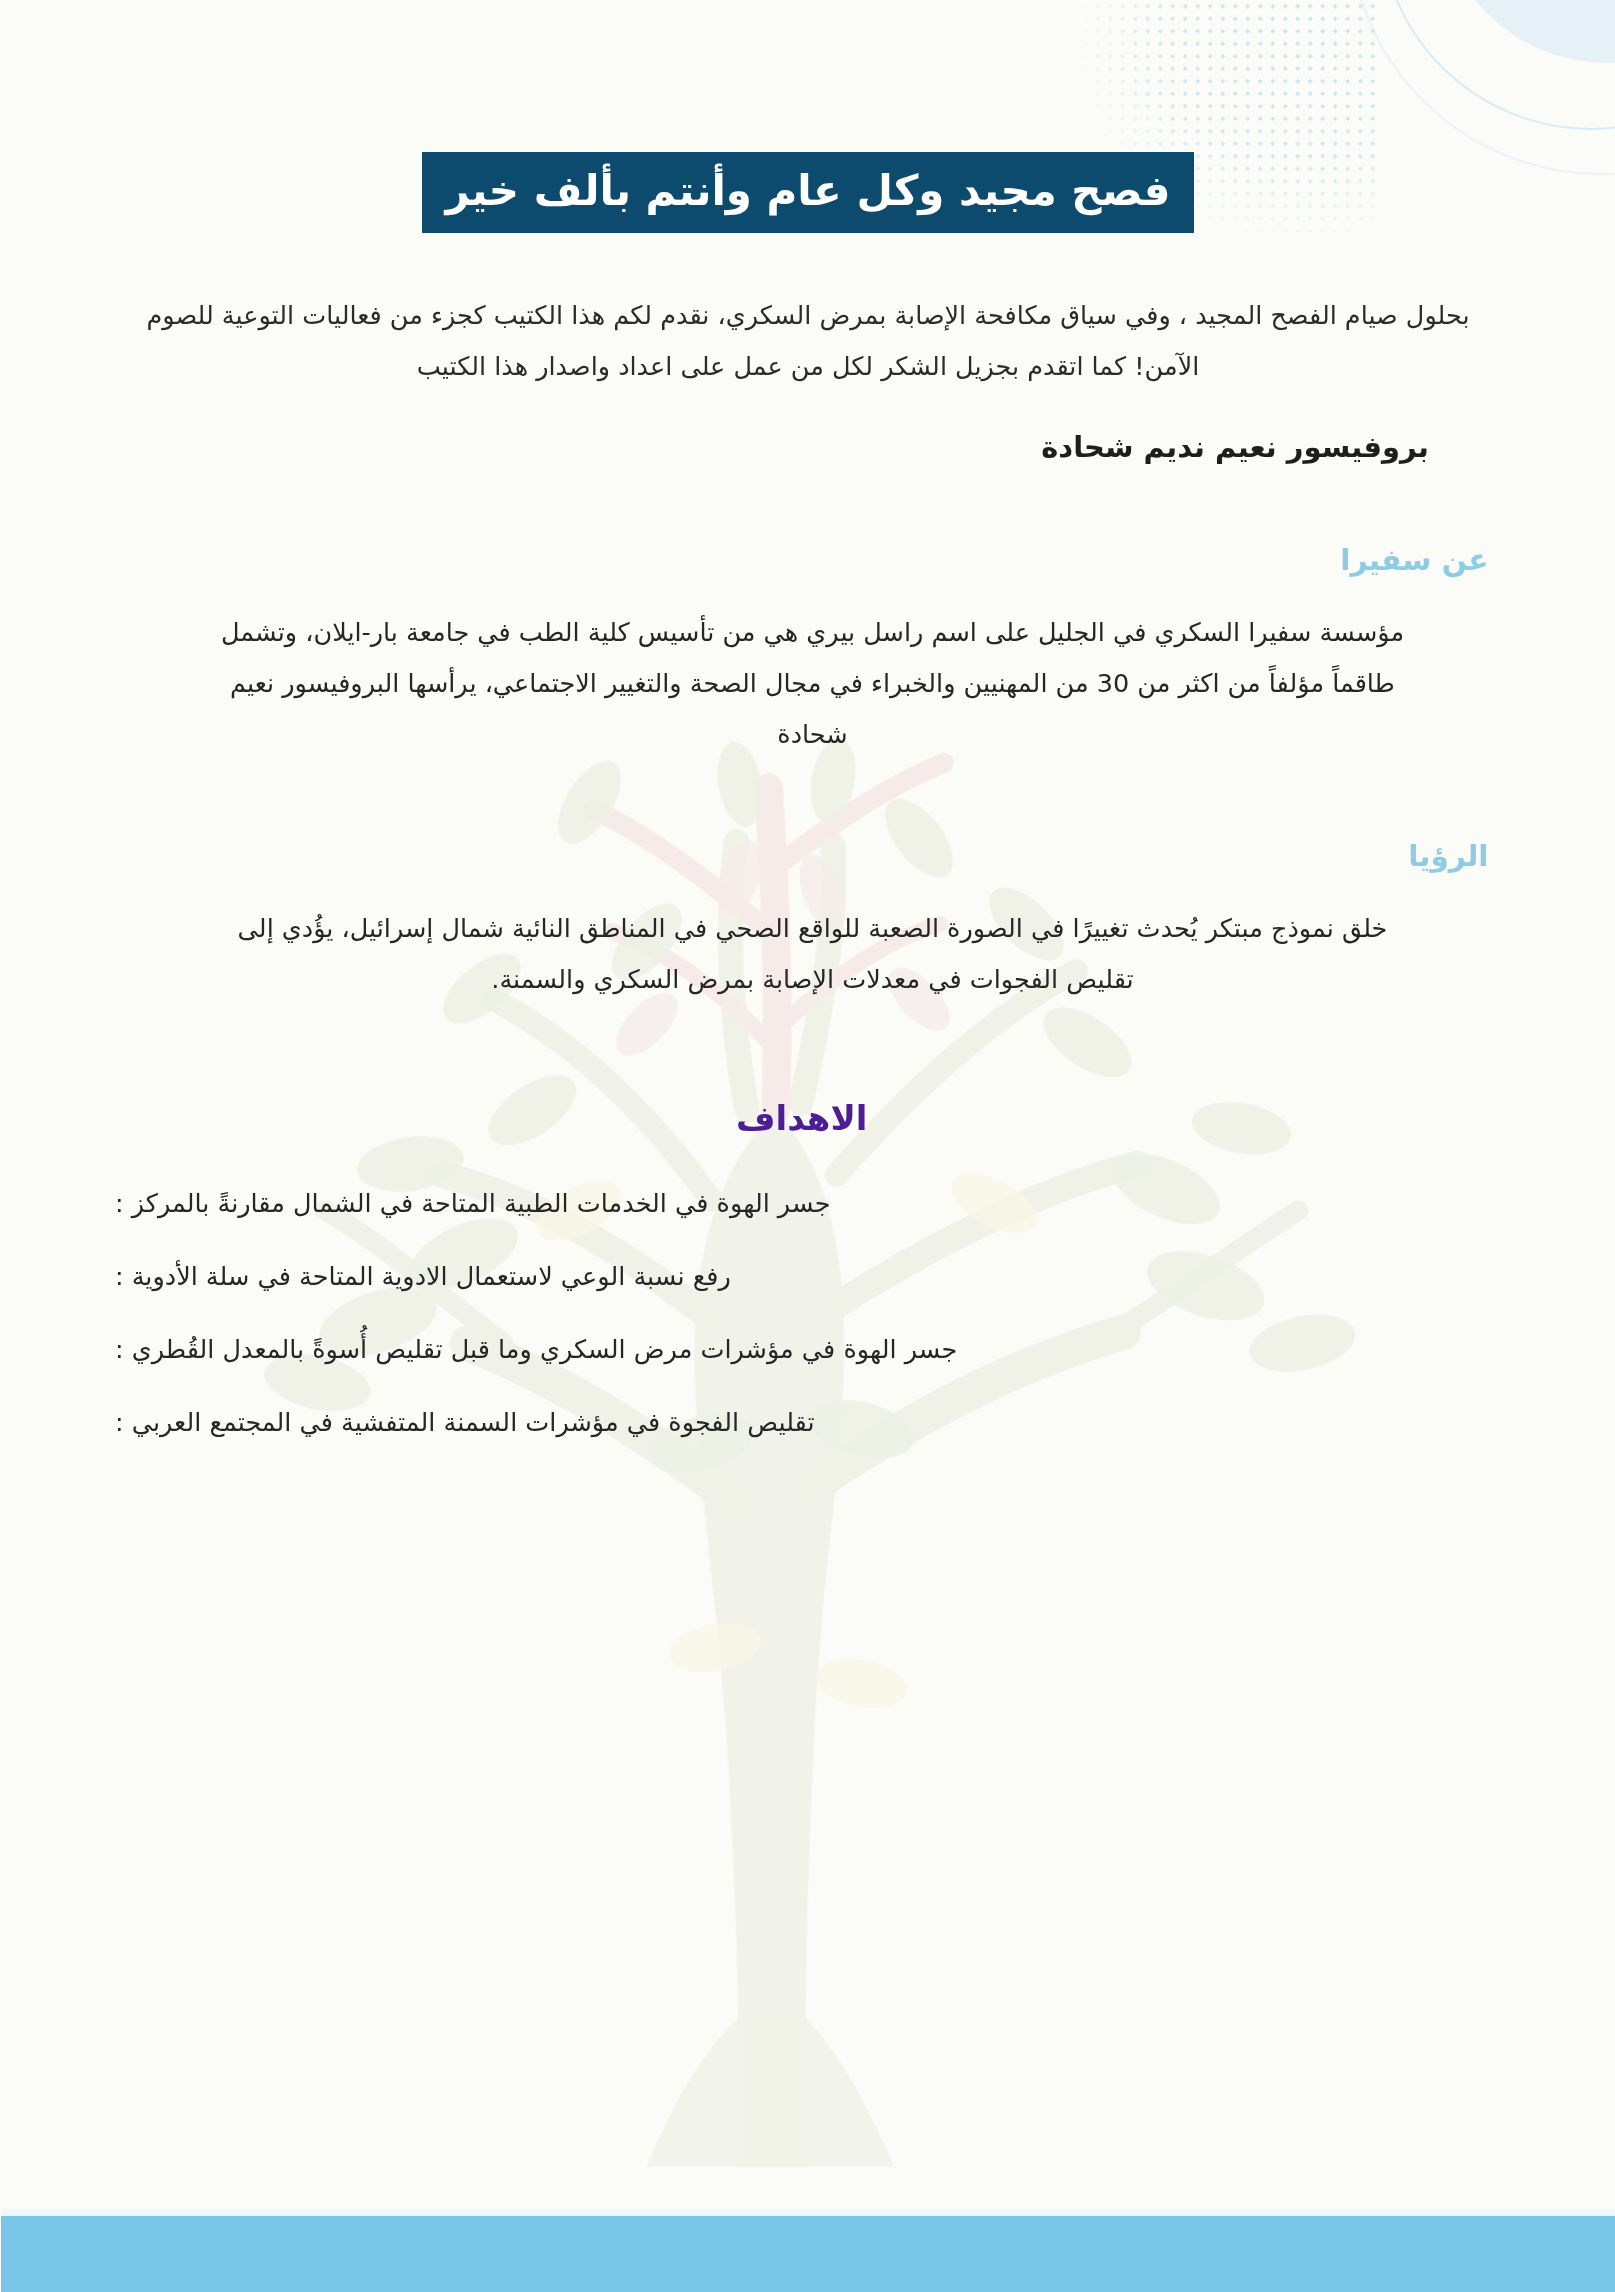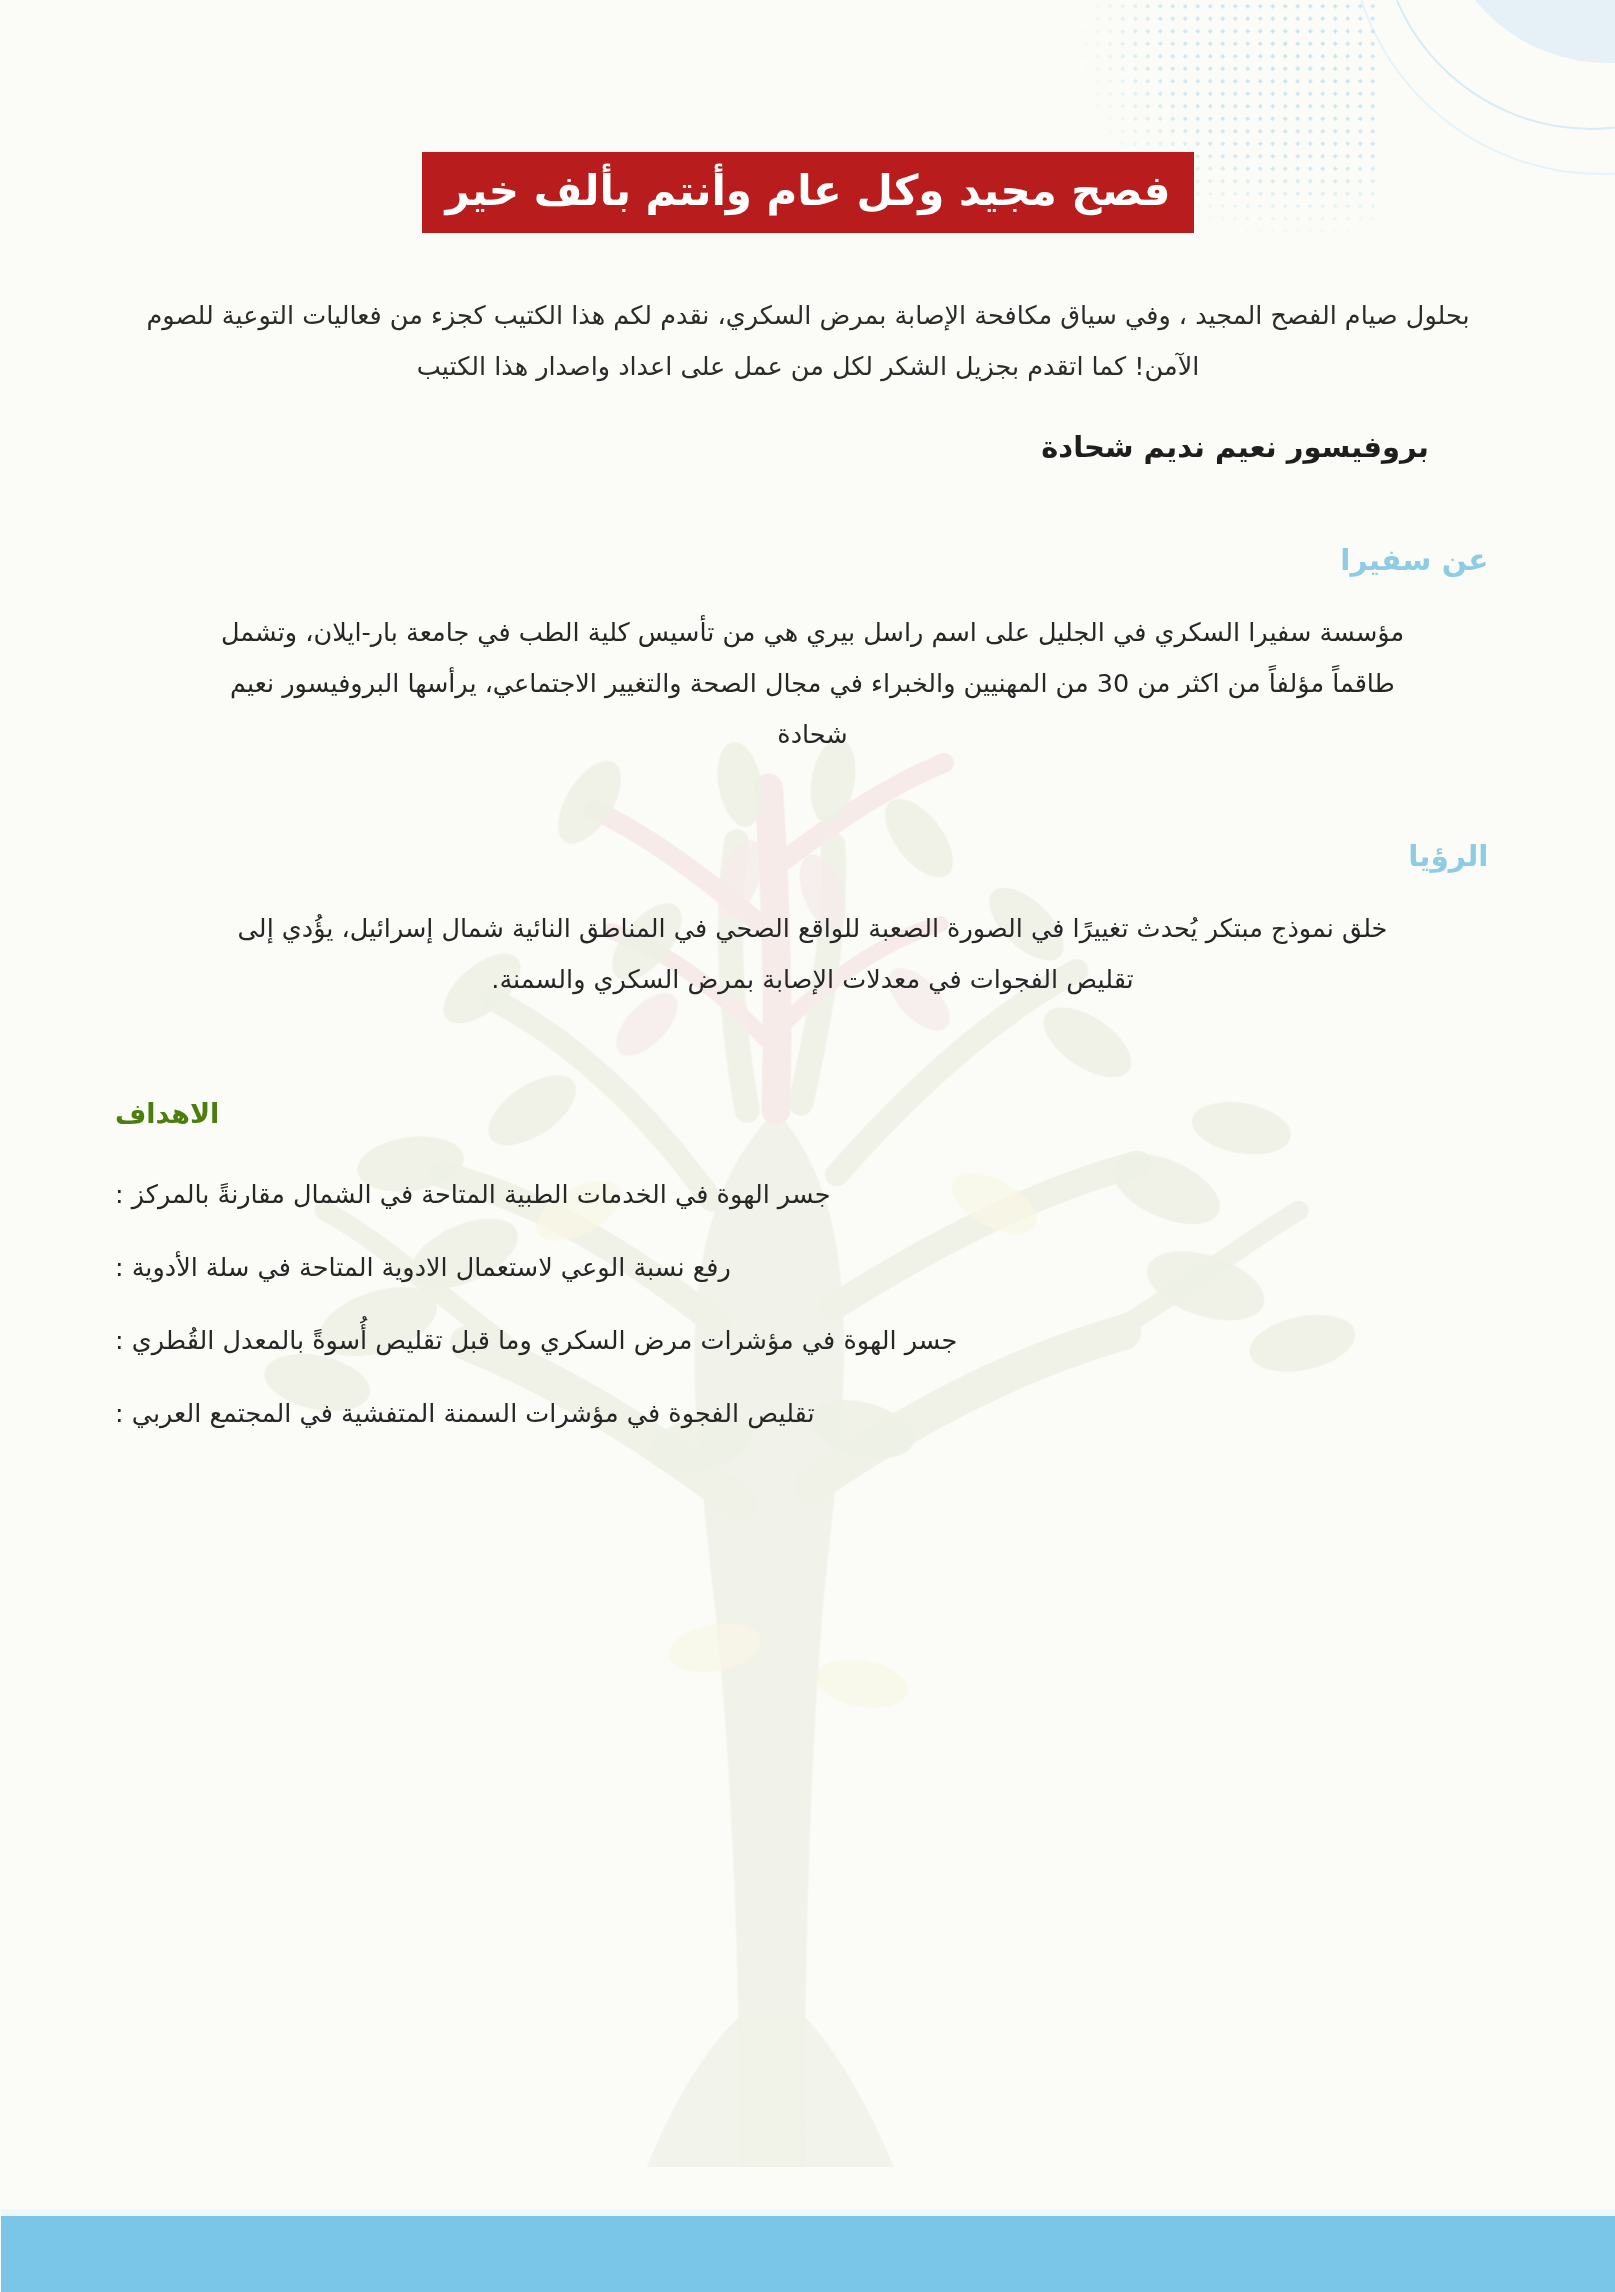--- a/index.html
+++ b/index.html
@@ -90,21 +90,21 @@
   
   .page {
     position: relative;
     z-index: 5;
     padding: 0 115px;
     box-sizing: border-box;
   }
 
   .title-band {
     display: inline-block;
-    background: #b91c1c;
+    background: #0c4a6e;
     color: #ffffff;
     font-size: 42px;
     font-weight: bold;
     line-height: 1.25;
     padding: 12.5px 23px 16px 23px;
     margin: 152px 0 0 0;
     letter-spacing: 0;
   }
   .title-row { text-align: center; }
 
@@ -135,24 +135,24 @@
   .section-body {
     margin: 30px 81px 0 90px;
     font-size: 25.5px;
     line-height: 2.0;
     color: #262626;
     text-align: center;
   }
 
   .goals { margin-top: 93px; }
   .goals-title {
-    color: #4d7c0f;
-    font-size: 27px;
-    font-weight: bold;
-    text-align: left;
+    color: #4c1d95;
+    font-size: 34px;
+    font-weight: bold;
+    text-align: center;
     margin: 0 12.5px 0 0;
   }
   .goal-list {
     list-style: none;
     margin: 47px 0 0 0;
     padding: 0;
     text-align: left;
   }
   .goal-list li {
     font-size: 25.5px;

